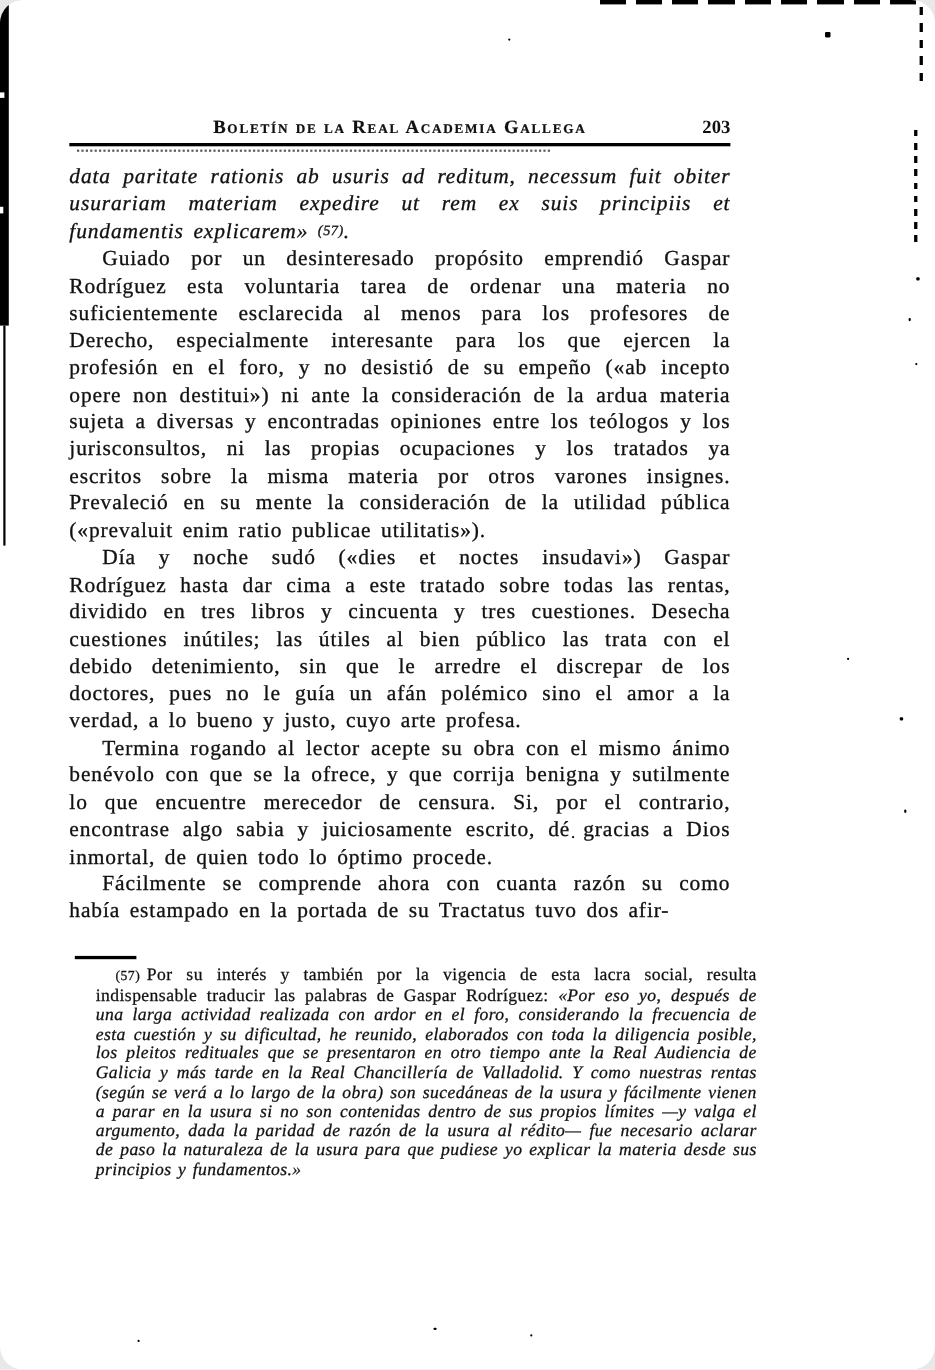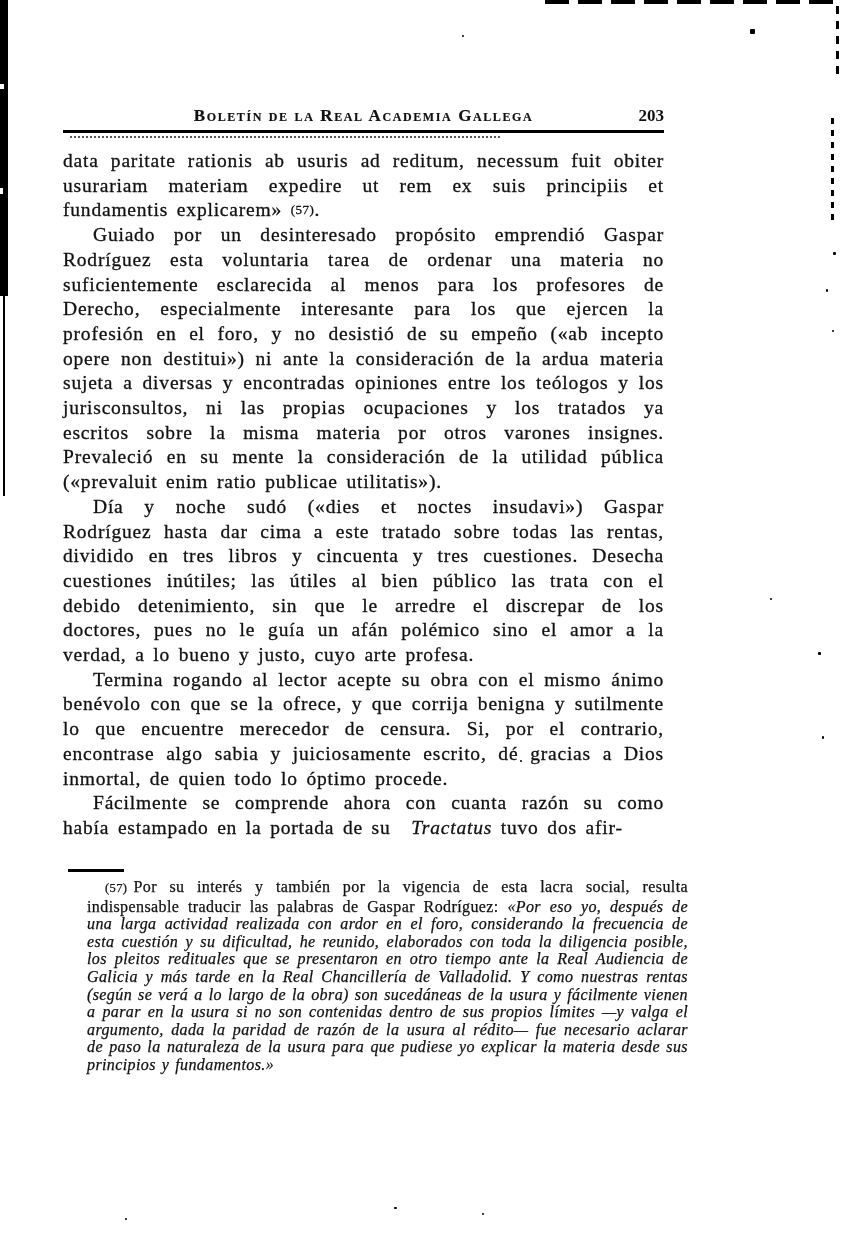--- a/index.html
+++ b/index.html
@@ -1,19 +1,19 @@
 <!DOCTYPE html>
 <html><head>
 <meta charset="utf-8">
 <style>
   html,body{margin:0;padding:0;background:#e8e8e8;}
   .page{
     position:relative;width:850px;height:1245px;margin:0 auto;
     background:#ffffff;overflow:hidden;
-    font-family:"Liberation Serif","DejaVu Serif",serif;color:#111;
+    font-family:"Liberation Serif","DejaVu Serif",serif;color:#111;border-radius:21px;
   }
   
   .left-bar{position:absolute;left:0;top:0;width:8px;height:296px;background:#000;}
   .left-bar-notch1{position:absolute;left:0;top:84px;width:4px;height:5px;background:#fff;}
   .left-bar-notch2{position:absolute;left:0;top:188px;width:3px;height:6px;background:#fff;}
   .left-line{position:absolute;left:3px;top:296px;width:2px;height:200px;background:#000;}
   .top-dash{position:absolute;left:545px;top:0;width:288px;height:4px;
     background:repeating-linear-gradient(90deg,#000 0 24px,transparent 24px 33px);}
   .right-dash-1{position:absolute;left:836px;top:6px;width:3px;height:72px;
     background:repeating-linear-gradient(180deg,#000 0 8px,transparent 8px 15px);}
@@ -46,23 +46,23 @@
     border-top:2px dotted #222;opacity:.75;}
 
   
   .body-text{
     position:absolute;top:149px;left:63px;width:601px;
     font-size:19.5px;line-height:24.7px;text-align:justify;
     letter-spacing:.8px;word-spacing:3px;
     -webkit-text-stroke:.3px #111;
   }
   .para{margin:0;text-indent:30px;}
-  .para.no-indent{text-indent:0;}
+  .para.no-indent{text-indent:0;font-style:italic;}
   .fn-ref{font-size:13px;vertical-align:2px;letter-spacing:.5px;}
-  .work-title{font-style:italic;margin-left:12px;}
+  .work-title{}
 
   
   .fn-rule{position:absolute;top:869px;left:68px;width:56px;height:3px;background:#000;}
   .footnote{
     position:absolute;top:878px;left:63px;width:601px;
     font-size:16px;line-height:17.6px;text-align:justify;
     letter-spacing:.4px;word-spacing:1.5px;margin-left:24px;
     -webkit-text-stroke:.25px #111;
   }
   .fn-para{margin:0;text-indent:18px;}

